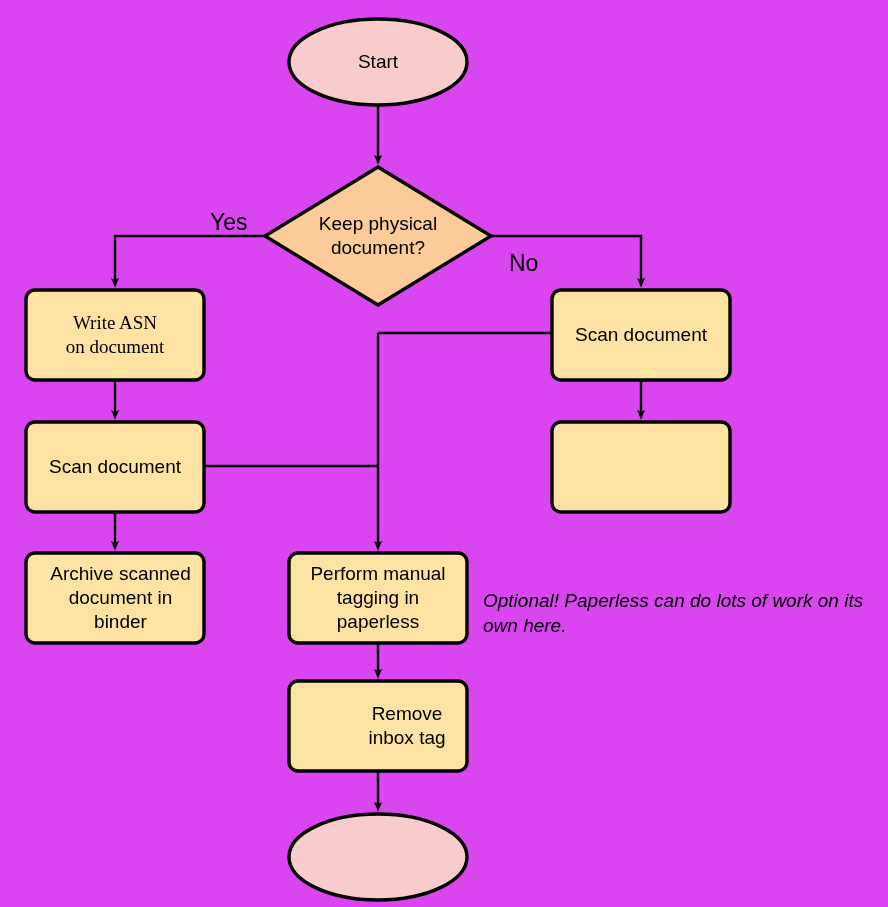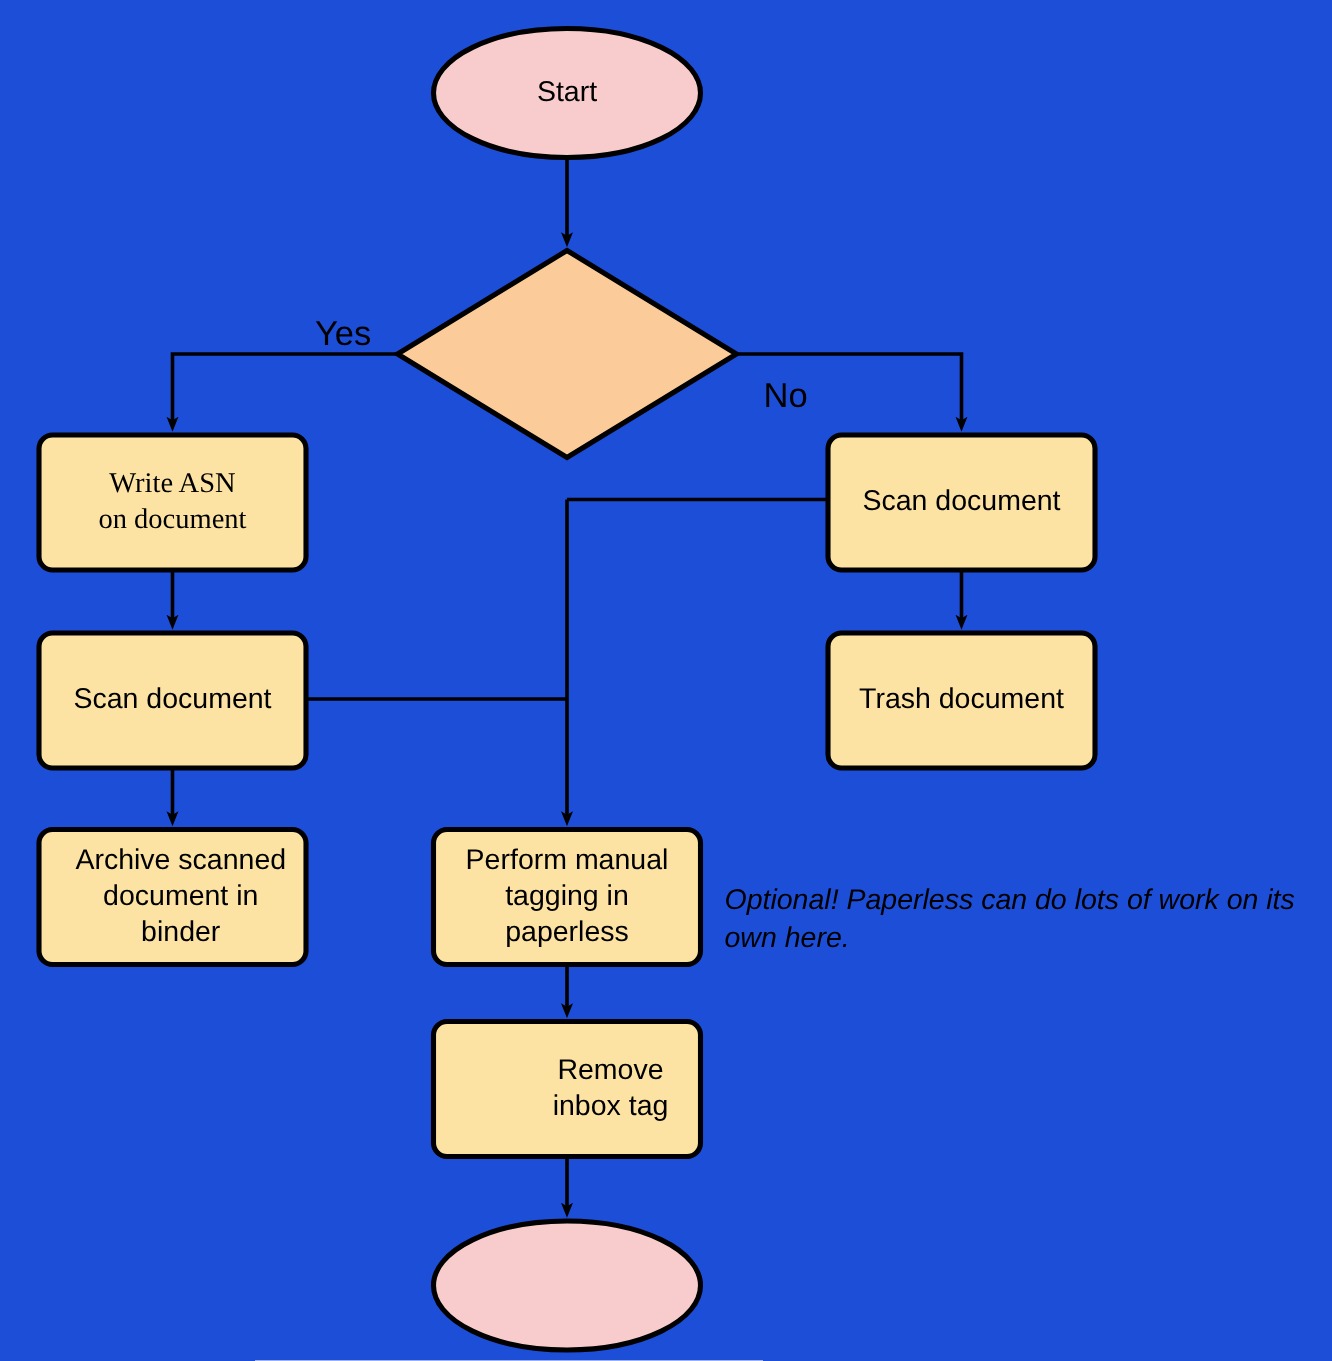--- a/index.html
+++ b/index.html
@@ -11,21 +11,21 @@
   body {
     width: 888px;
     height: 907px;
     font-family: "Liberation Sans", sans-serif;
     overflow: hidden;
   }
   #flowchart-canvas {
     position: relative;
     width: 888px;
     height: 907px;
-    background: #1d4ed8;
+    background: #d946ef;
   }
   #flowchart-svg {
     position: absolute;
     left: 0;
     top: 0;
     width: 888px;
     height: 907px;
   }
   .node-label {
     position: absolute;
@@ -115,33 +115,34 @@
       <rect x="289" y="553" width="178" height="90" rx="9" ry="9" fill="#fce3a3" stroke="#000000" stroke-width="3.4"></rect>
 
       <rect x="289" y="681" width="178" height="90" rx="9" ry="9" fill="#fce3a3" stroke="#000000" stroke-width="3.4"></rect>
 
       <ellipse cx="378" cy="857" rx="89" ry="43" fill="#f8cccc" stroke="#000000" stroke-width="3.4"></ellipse>
     </g>
   </svg>
 
   <div class="node-label" style="left:289px; top:19px; width:178px; height:86px;">Start</div>
 
+  <div class="node-label" style="left:265px; top:167px; width:226px; height:138px;">Keep physical
+document?</div>
 
   <div class="node-label" style="left:26px; top:290px; width:178px; height:90px;font-family:Liberation Serif, serif;">Write ASN
 on document</div>
 
   <div class="node-label" style="left:26px; top:422px; width:178px; height:90px;">Scan document</div>
 
   <div class="node-label" style="left:26px; top:553px; width:189px; height:90px;">Archive scanned
 document in
 binder</div>
 
   <div class="node-label" style="left:552px; top:290px; width:178px; height:90px;">Scan document</div>
 
-  <div class="node-label" style="left:552px; top:422px; width:178px; height:90px;">Trash document</div>
 
   <div class="node-label" style="left:289px; top:553px; width:178px; height:90px;">Perform manual
 tagging in
 paperless</div>
 
   <div class="node-label" style="left:289px; top:681px; width:178px; height:90px;padding-left:29px;">Remove
 inbox tag</div>
 
 
   <div class="edge-label" style="left:210px; top:211px;">Yes</div>

